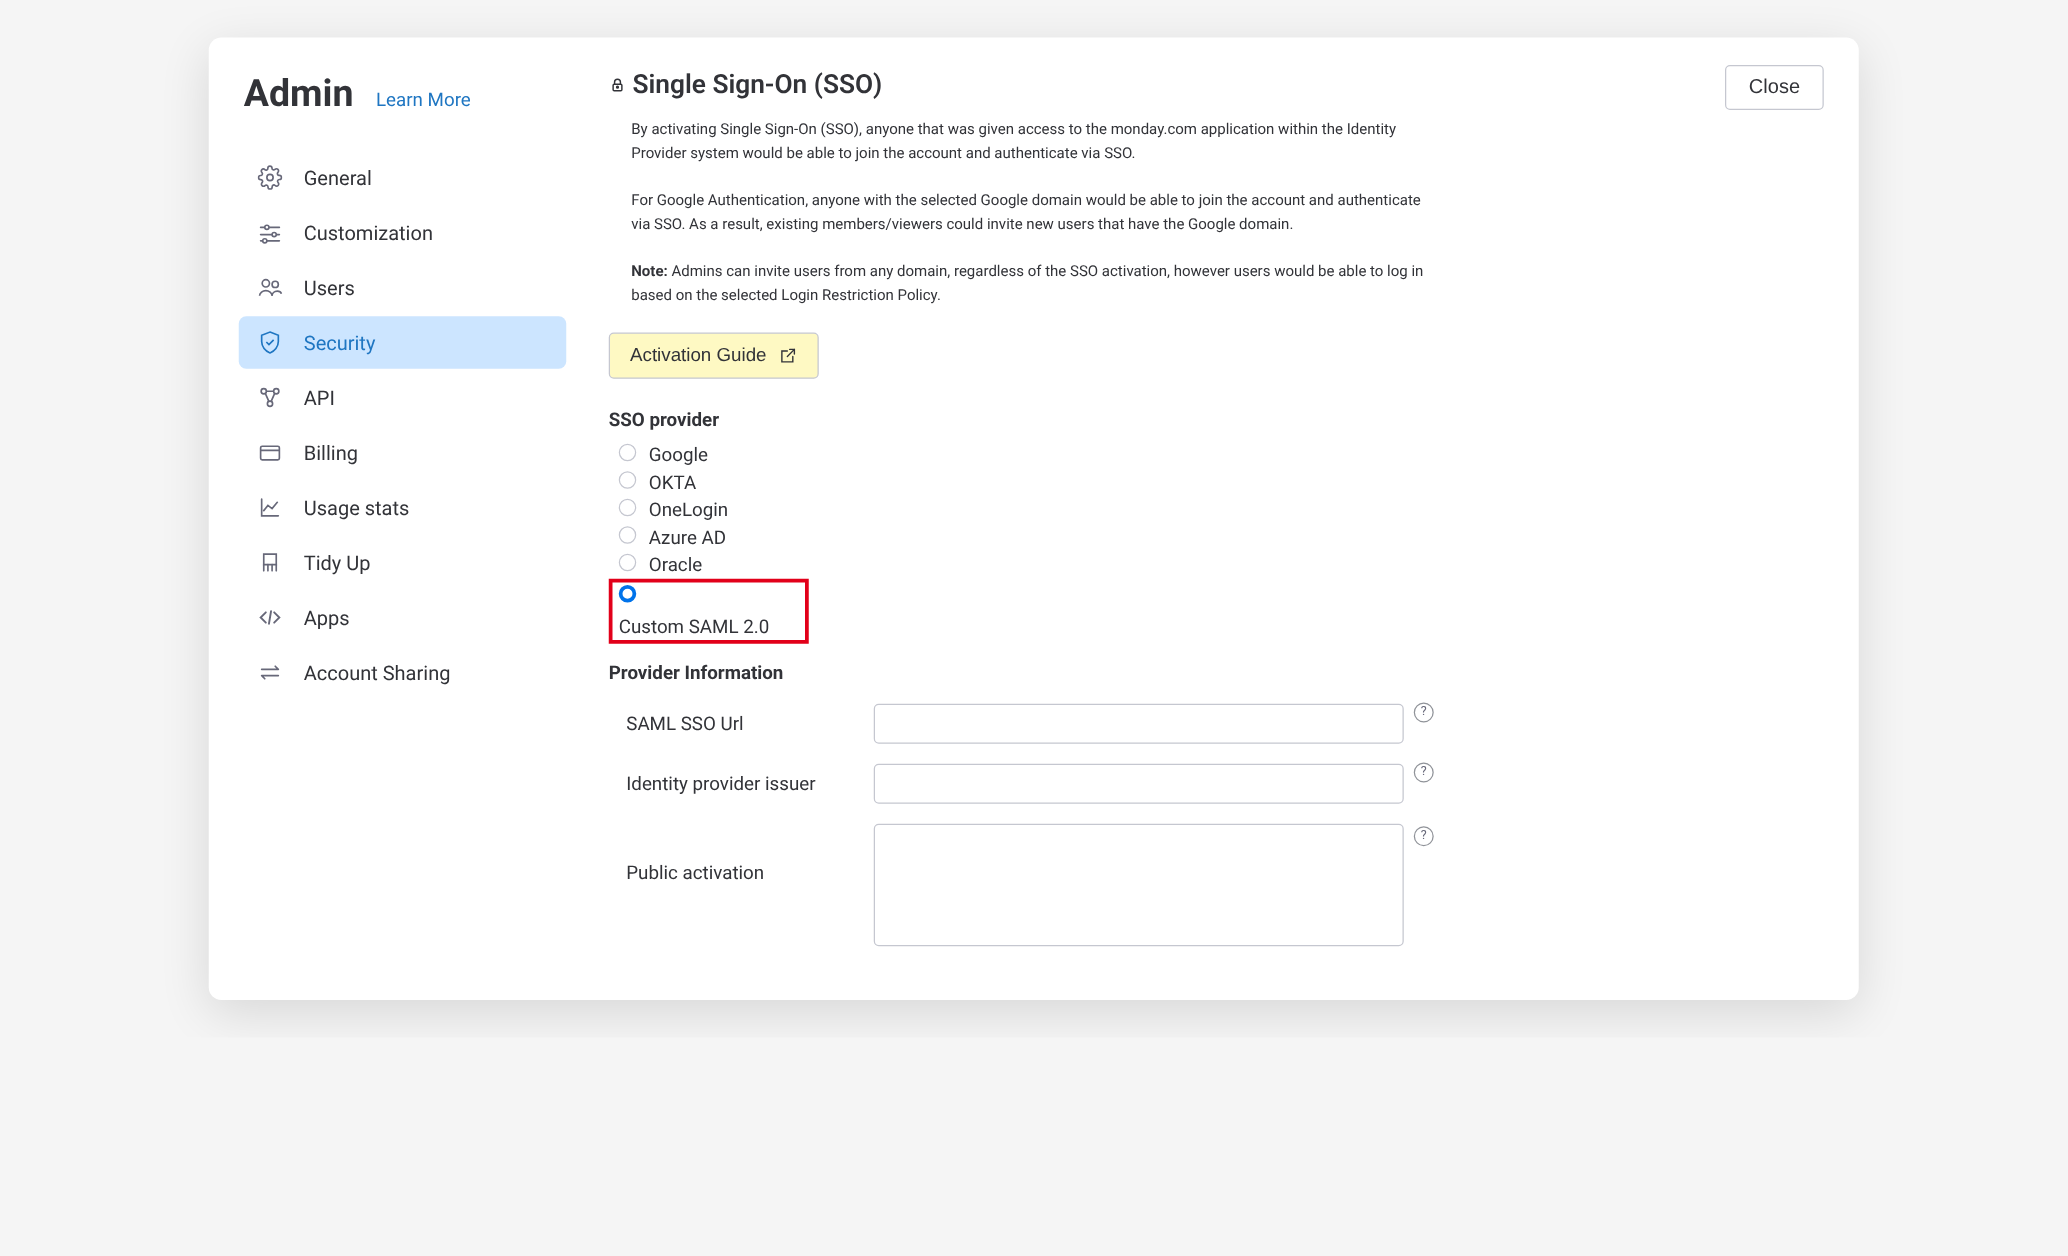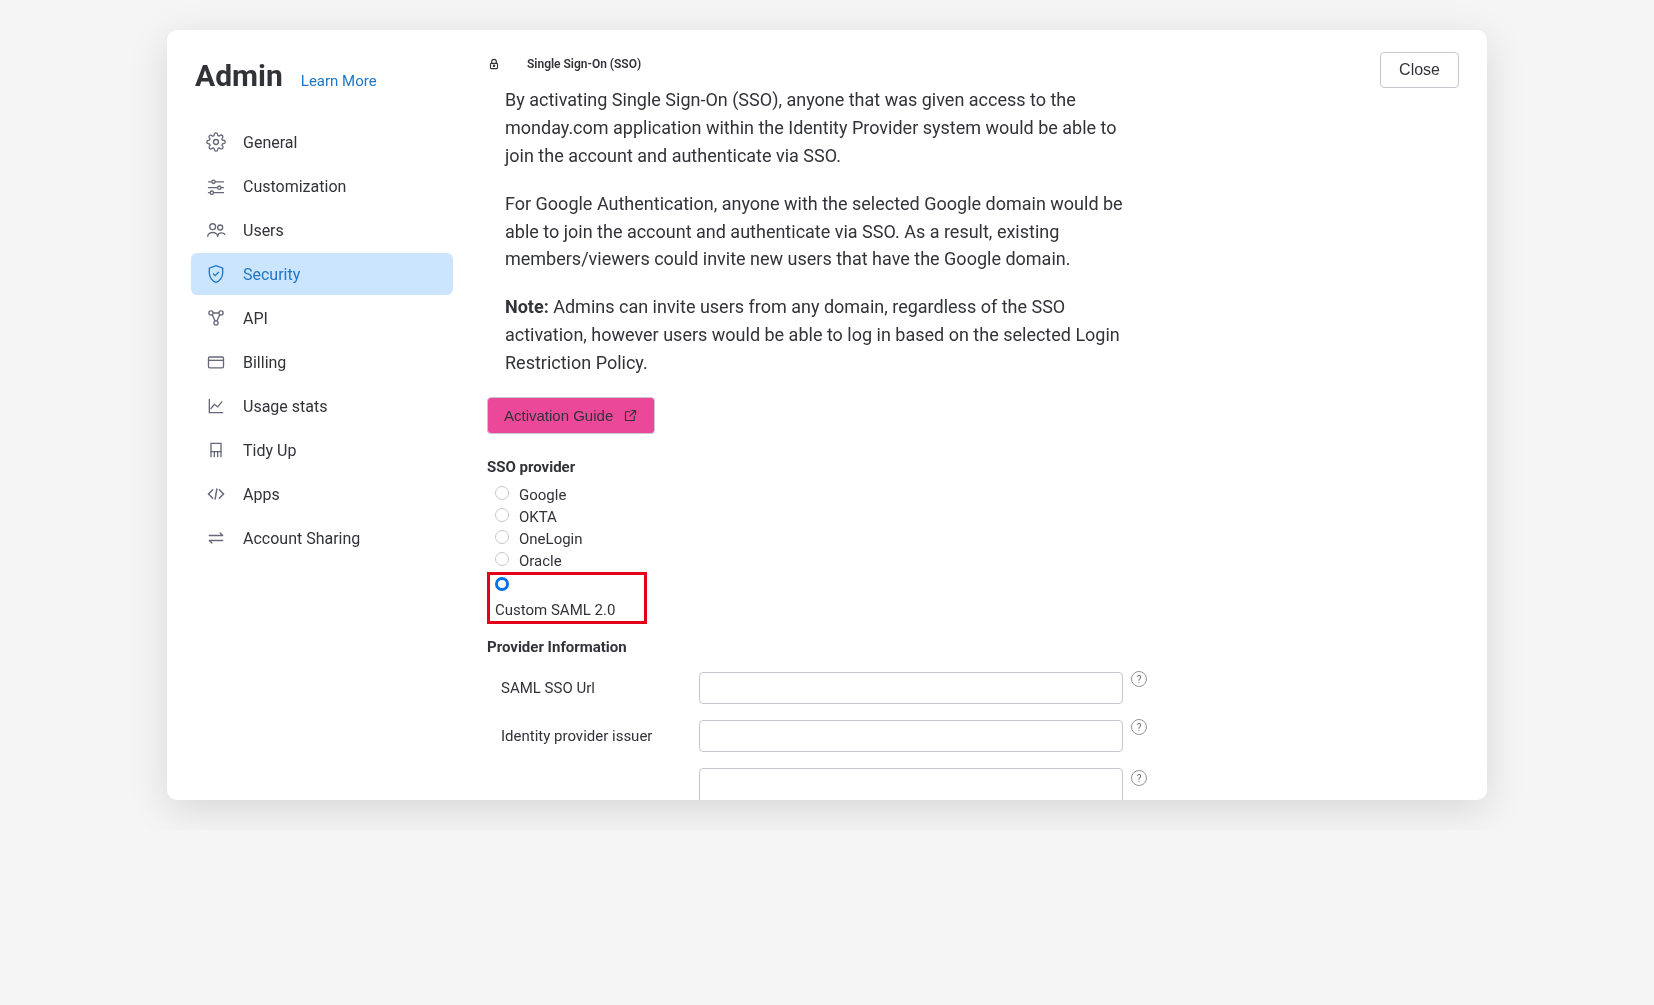--- a/index.html
+++ b/index.html
@@ -93,45 +93,45 @@
       border: 1px solid #c5c7d0;
       border-radius: 4px;
       padding: 8px 18px;
       font-size: 16px;
       cursor: pointer;
       color: #323338;
     }
     .page-heading {
       display: flex;
       align-items: center;
-      gap: 26px;
-      font-size: 12px;
+      gap: 5px;
+      font-size: 21px;
       font-weight: 600;
       margin-bottom: 14px;
       color: #323338;
     }
     .page-heading .icon {
       display: inline-flex;
     }
     .desc {
-      font-size: 18px;
+      font-size: 12px;
       line-height: 1.55;
       color: #323338;
       margin-bottom: 20px;
       padding-left: 18px;
     }
     .desc .bold {
       font-weight: 700;
     }
     .activation-btn {
       display: inline-flex;
       align-items: center;
       gap: 10px;
       border: 1px solid #c5c7d0;
-      background: #ec4899;
+      background: #fef9c3;
       border-radius: 4px;
       padding: 9px 16px;
       font-size: 15px;
       cursor: pointer;
       color: #323338;
       margin-left: 0px;
       margin-bottom: 24px;
     }
     .section-label {
       font-weight: 700;
@@ -387,20 +387,24 @@
       <li class="radio-item">
         <span class="radio-circle"></span>
         <span>OKTA</span>
       </li>
       <li class="radio-item">
         <span class="radio-circle"></span>
         <span>OneLogin</span>
       </li>
       <li class="radio-item">
         <span class="radio-circle"></span>
+        <span>Azure AD</span>
+      </li>
+      <li class="radio-item">
+        <span class="radio-circle"></span>
         <span>Oracle</span>
       </li>
       <li class="radio-item highlighted">
         <span class="radio-circle selected"></span>
         <span>Custom SAML 2.0</span>
       </li>
     </ul>
 
     <div class="form-section-label">Provider Information</div>
 

